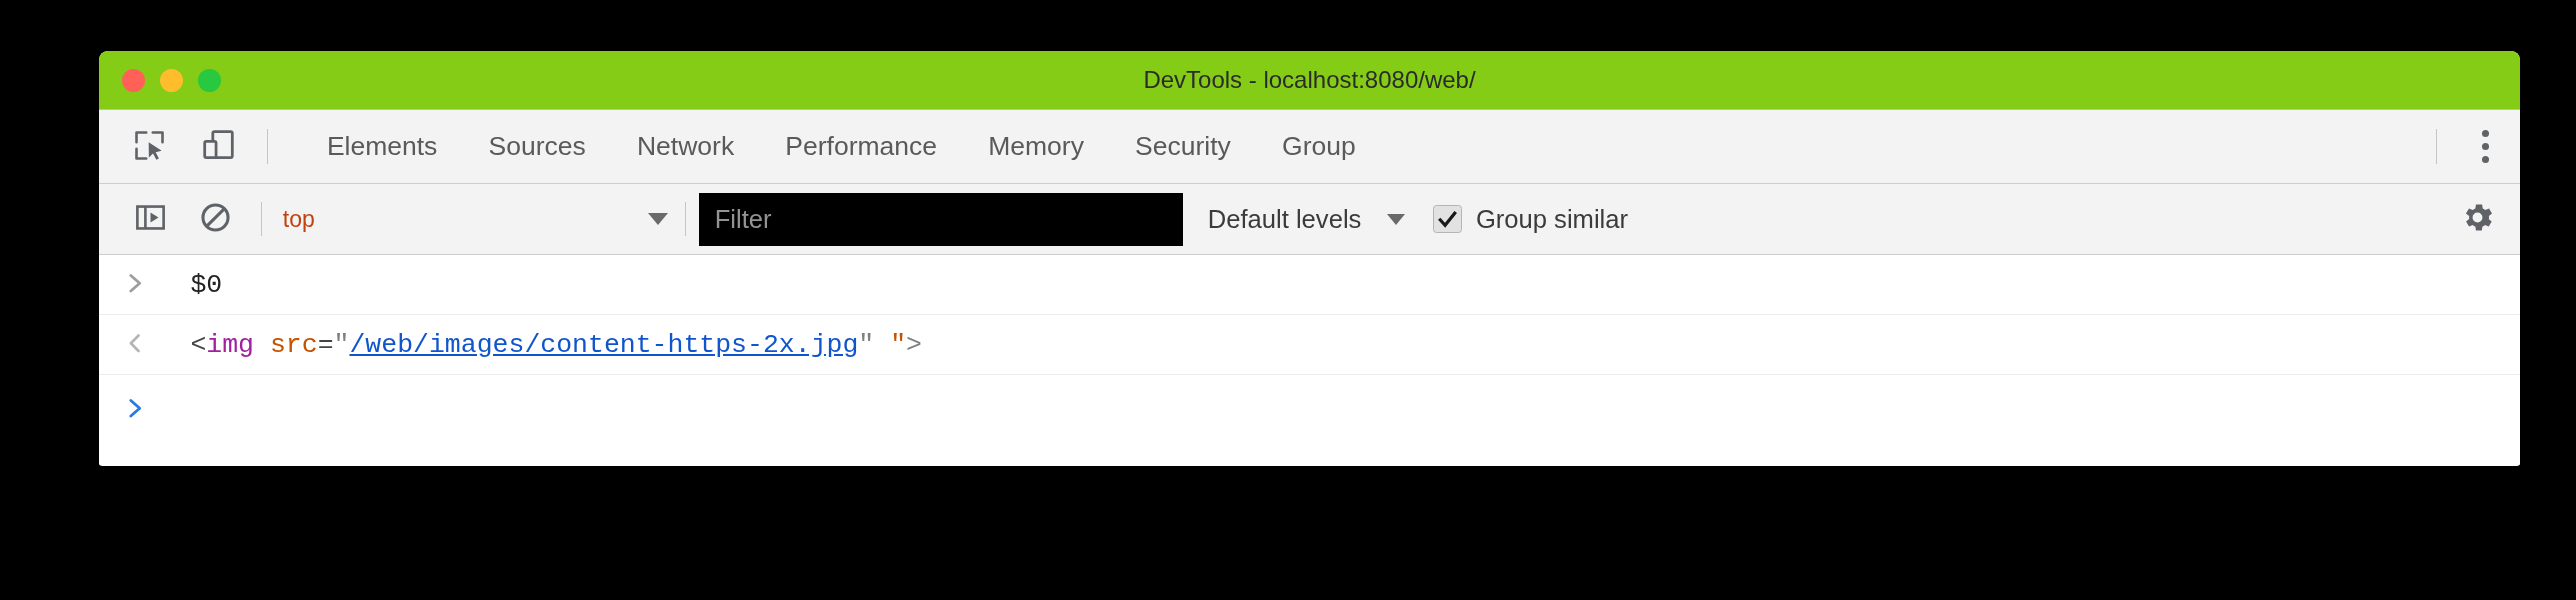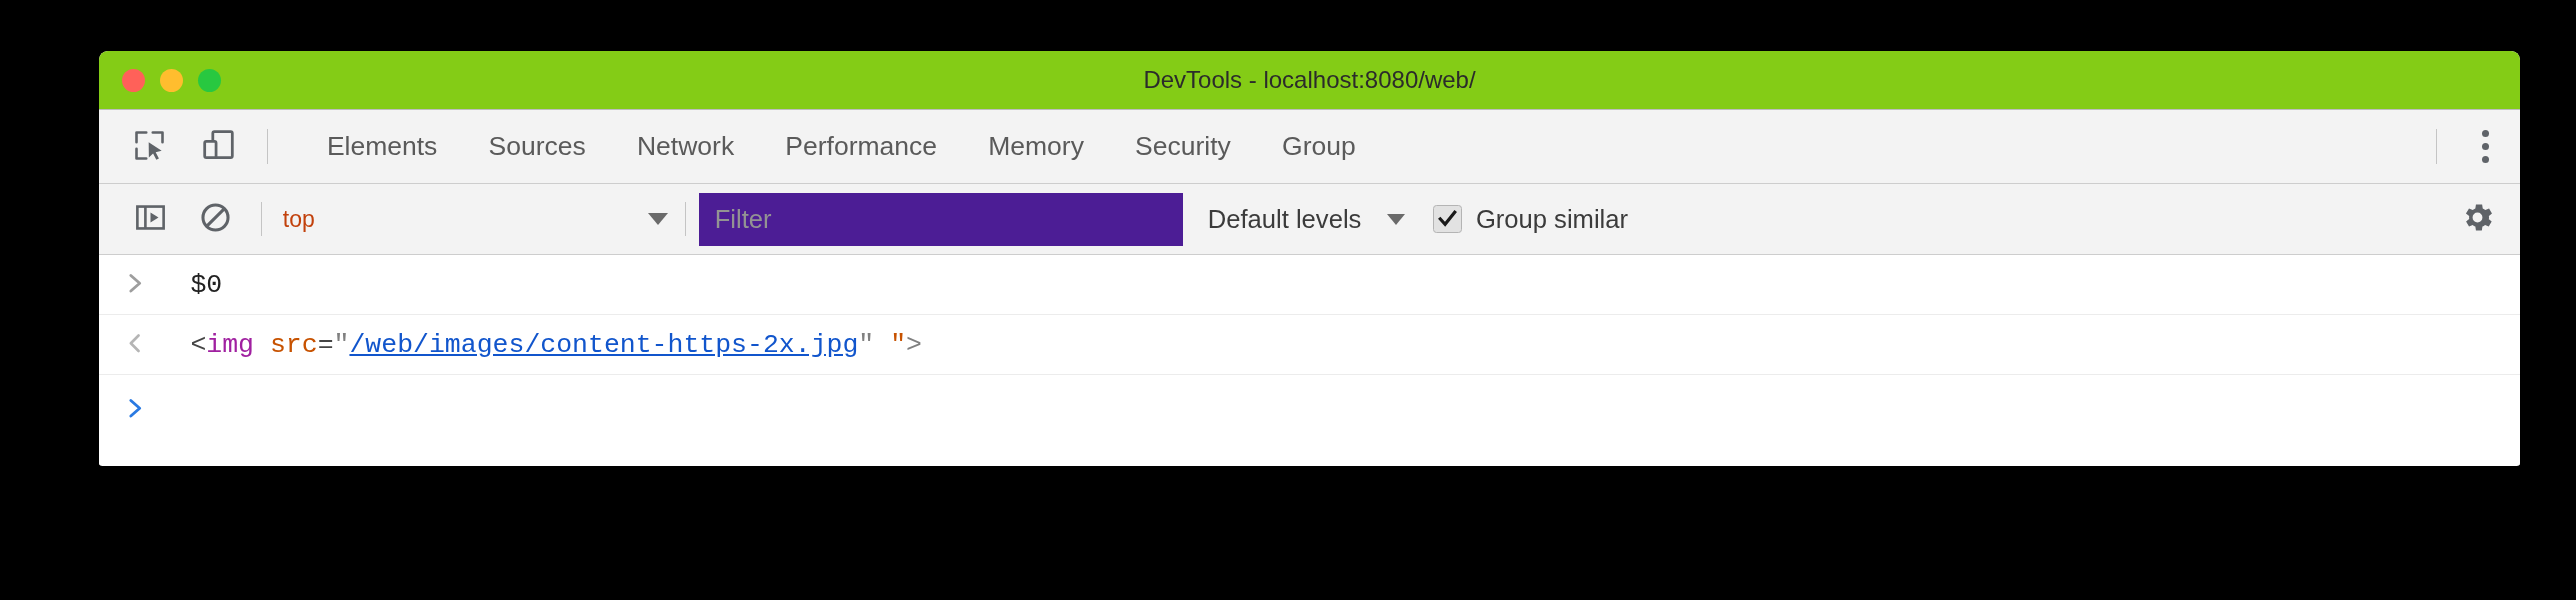--- a/index.html
+++ b/index.html
@@ -178,21 +178,21 @@
     width: 0; height: 0;
     border-left: 10.6px solid transparent;
     border-right: 10.6px solid transparent;
     border-top: 12.4px solid #6a6a6a;
     margin-left: auto;
     margin-right: 5.3px;
   }
   #filter-input {
     width: 484px;
     height: 53px;
-    background: #4c1d95;
+    background: #000000;
     border: none;
     outline: none;
     font-size: 25.6px;
     color: #909090;
     padding: 0 16px;
     box-sizing: border-box;
     font-family: "Liberation Sans", sans-serif;
   }
   #filter-input::placeholder { color: #939393; opacity: 1; }
 
@@ -208,20 +208,21 @@
     color: #3b3b3b;
   }
   .caret-sm {
     width: 0; height: 0;
     border-left: 9.7px solid transparent;
     border-right: 9.7px solid transparent;
     border-top: 11.5px solid #6a6a6a;
   }
   #group-similar {
     display: flex;
+    align-items: center;
     gap: 14px;
     margin-left: 28px;
     cursor: default;
   }
   #group-checkbox {
     width: 26.5px;
     height: 26.5px;
     border-radius: 3.5px;
     background: #e2e2e2;
     border: 0.9px solid #b4b4b4;

